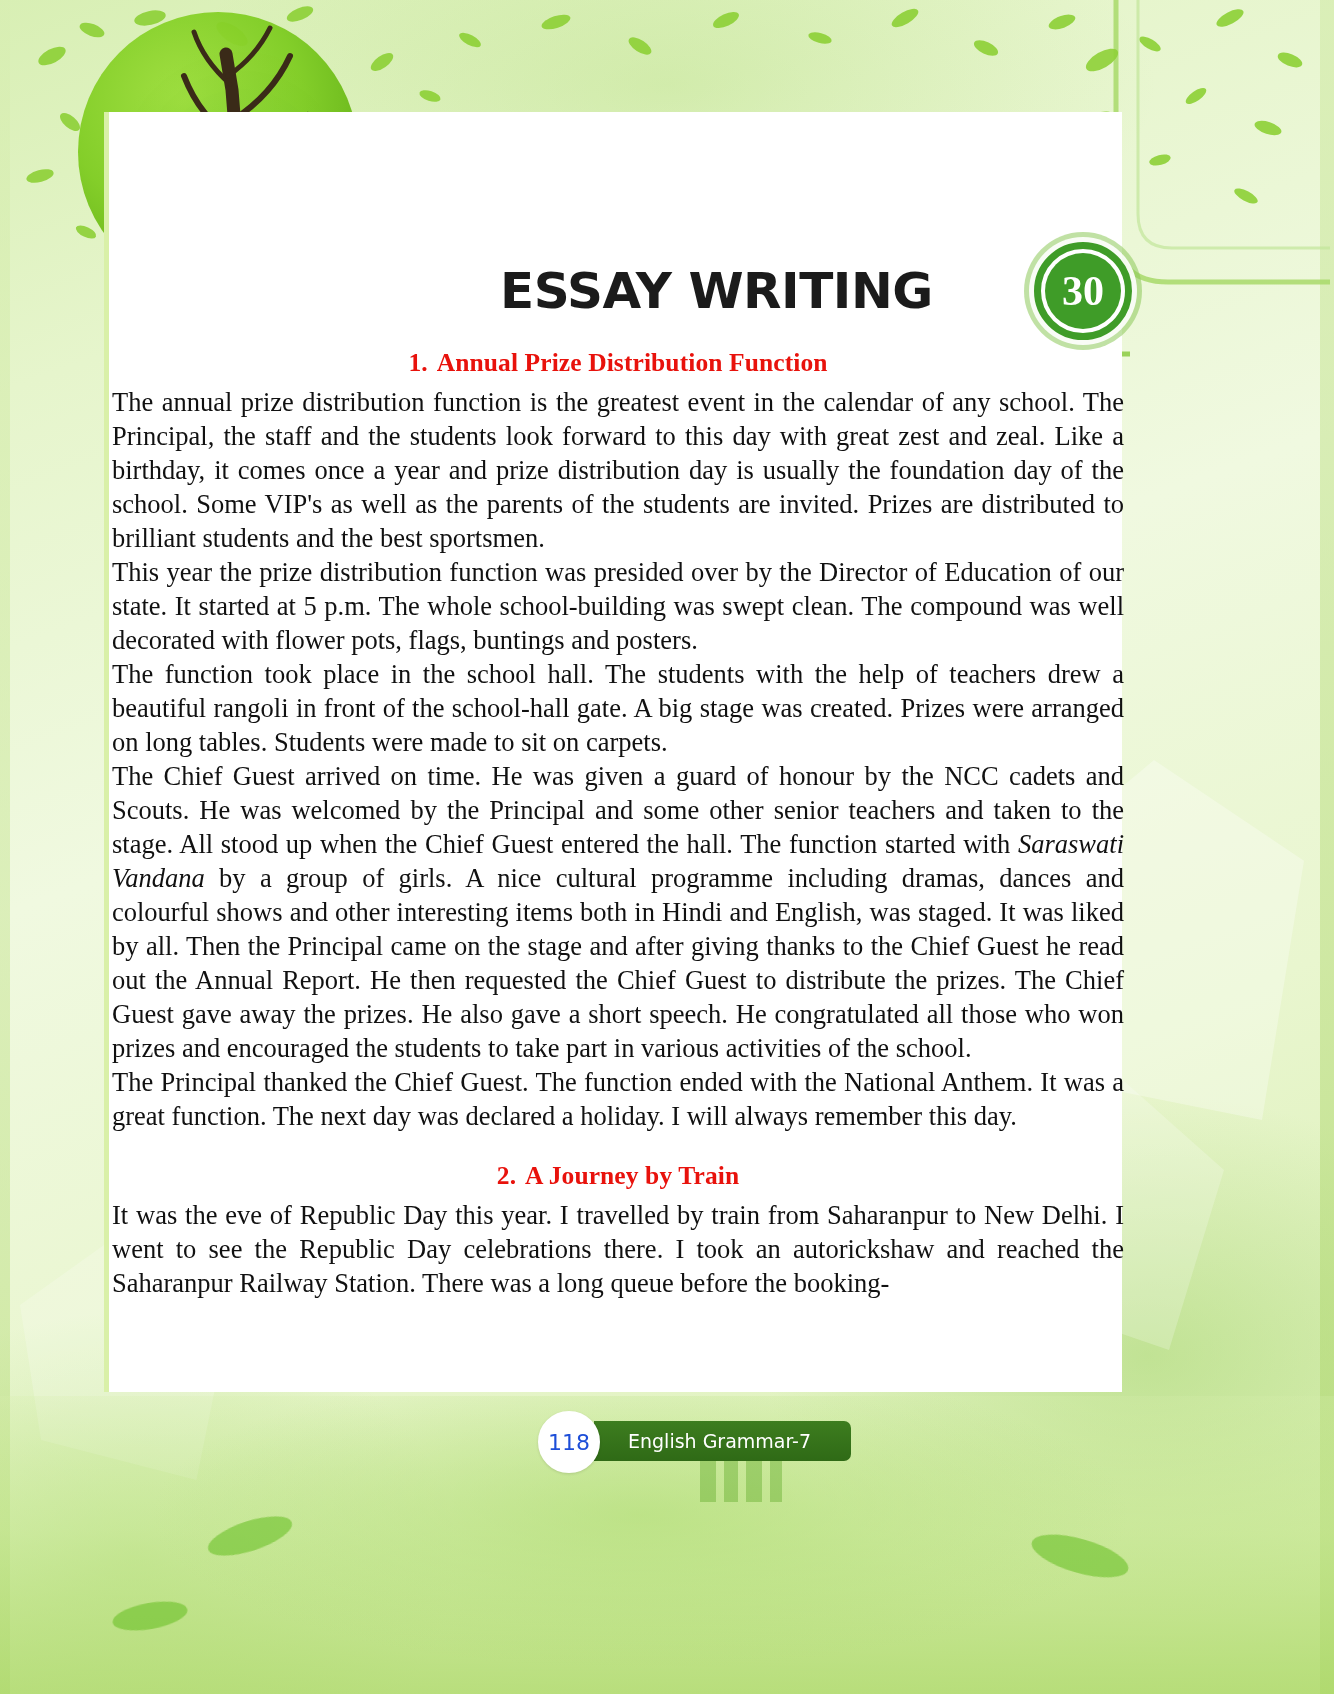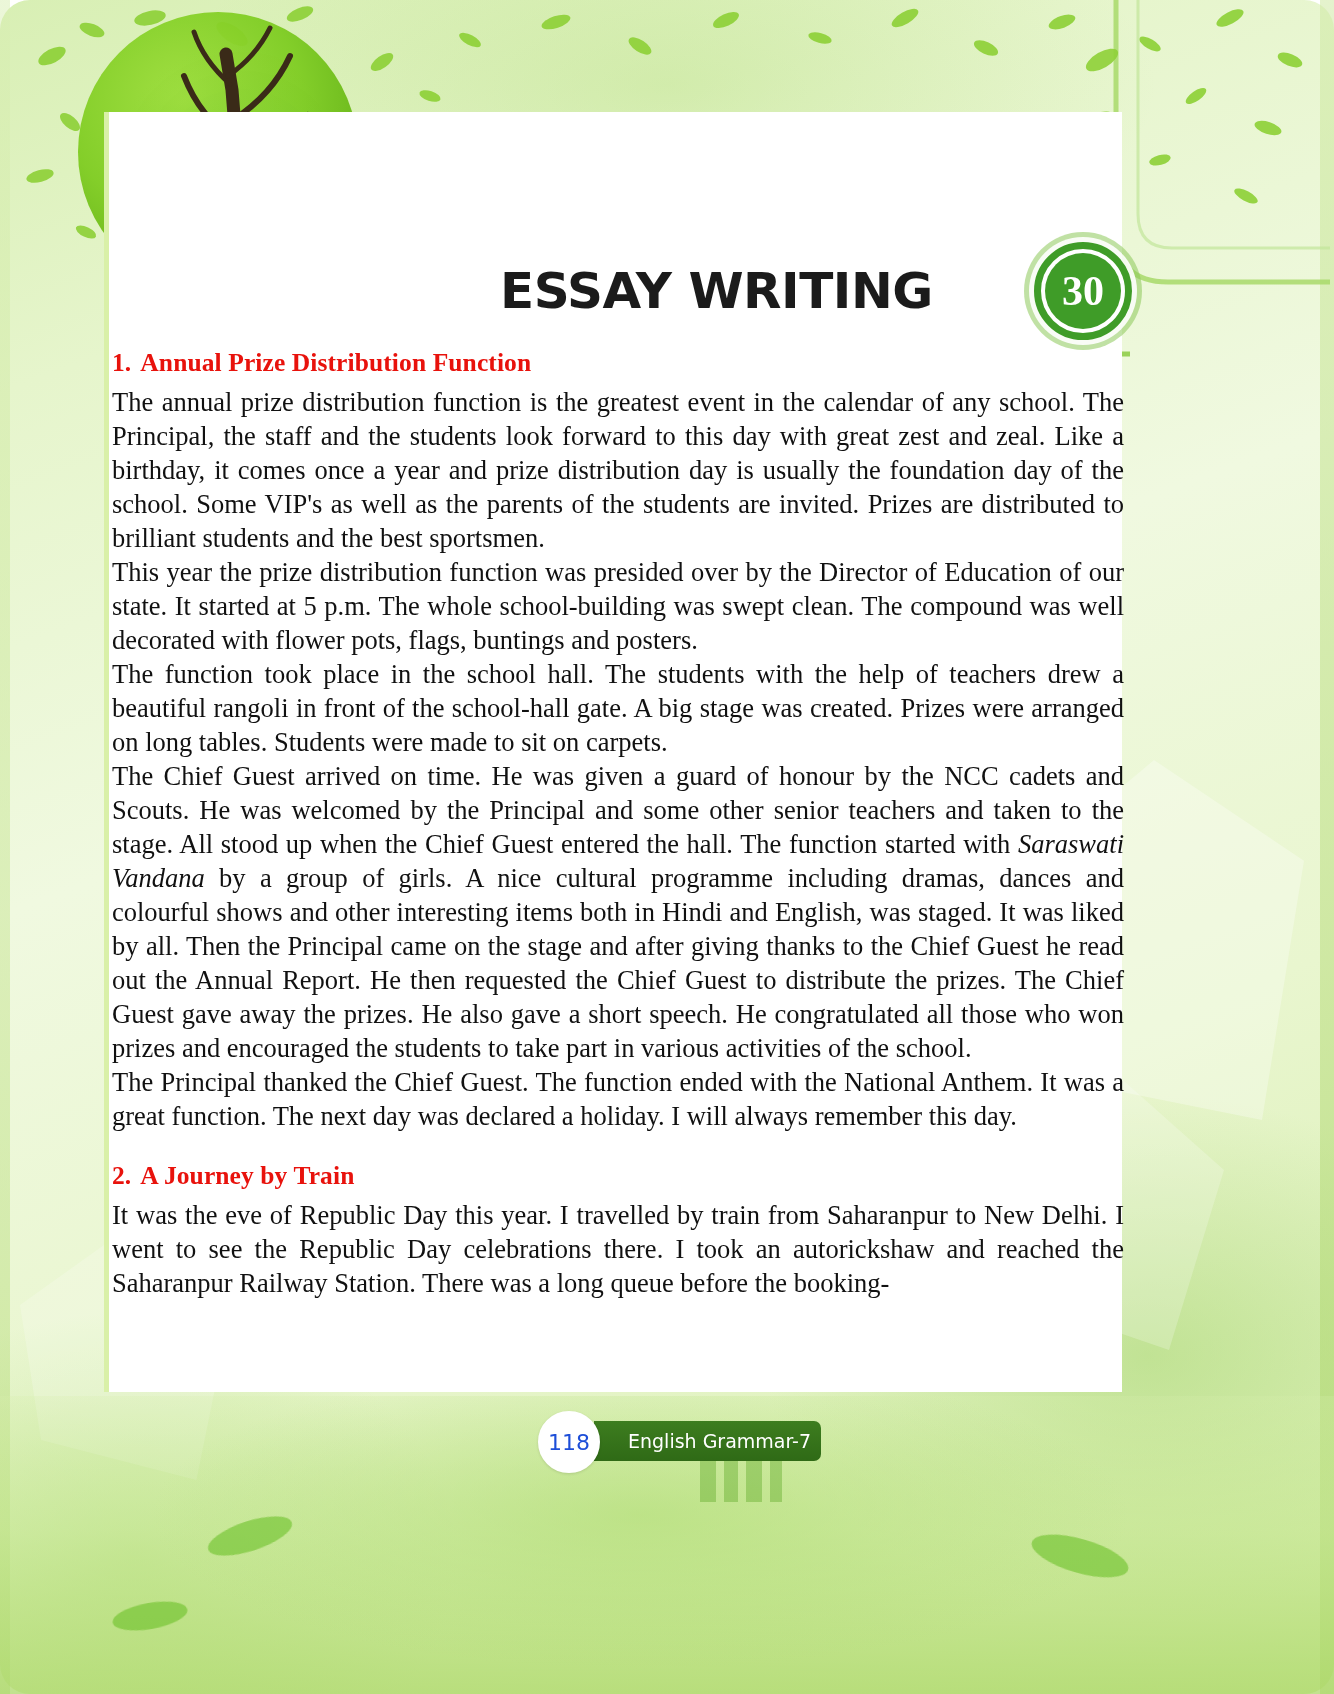--- a/index.html
+++ b/index.html
@@ -15,21 +15,20 @@
 
   
   .page {
     position: absolute;
     inset: 0;
     background:
       radial-gradient(ellipse 620px 420px at 86% 80%, rgba(150,205,90,0.42) 0%, rgba(150,205,90,0) 62%),
       radial-gradient(ellipse 500px 380px at 10% 92%, rgba(150,210,85,0.35) 0%, rgba(150,210,85,0) 65%),
       radial-gradient(ellipse 700px 300px at 50% 5%, rgba(168,216,105,0.30) 0%, rgba(168,216,105,0) 70%),
       linear-gradient(160deg, #d8efb4 0%, #e6f5cc 18%, #f0f9e0 42%, #e9f6cf 66%, #d5edaa 100%);
-    border-radius: 30px;
   }
 
   
   .bg-poly {
     position: absolute;
     background: rgba(255,255,255,0.30);
     pointer-events: none;
   }
   .bg-poly.p1 { width: 300px; height: 360px; right: 30px; top: 760px;
     clip-path: polygon(50% 0%, 100% 28%, 86% 100%, 14% 88%, 0% 35%); }
@@ -127,20 +126,21 @@
 
   
   .body-text {
     position: absolute;
     left: 112px;
     top: 348px;
     width: 1012px;
     color: #111111;
   }
   .sec-heading {
+    text-align: center;
     color: #e8120c;
     font-family: "Liberation Serif", serif;
     font-weight: 700;
     font-size: 25.5px;
     margin-bottom: 7px;
     letter-spacing: 0.1px;
   }
   .sec-heading .num { margin-right: 9px; }
   .sec-heading-2 { margin-top: 28px; }
 
@@ -183,21 +183,21 @@
     font-weight: 400;
     font-size: 22px;
     color: #1d4ed8;
     z-index: 5;
     box-shadow: 0 1px 3px rgba(0,0,0,0.12);
   }
   .book-banner {
     position: absolute;
     left: 594px; top: 1421px;
     height: 40px;
-    padding: 0 10px 0 34px;
+    padding: 0 40px 0 34px;
     background: linear-gradient(180deg, #3d7d1f 0%, #2f6a16 100%);
     border-radius: 0 7px 7px 0;
     display: flex; align-items: center;
     color: #ffffff;
     font-family: "DejaVu Sans", sans-serif;
     font-size: 19px;
     z-index: 4;
     white-space: nowrap;
   }
 

